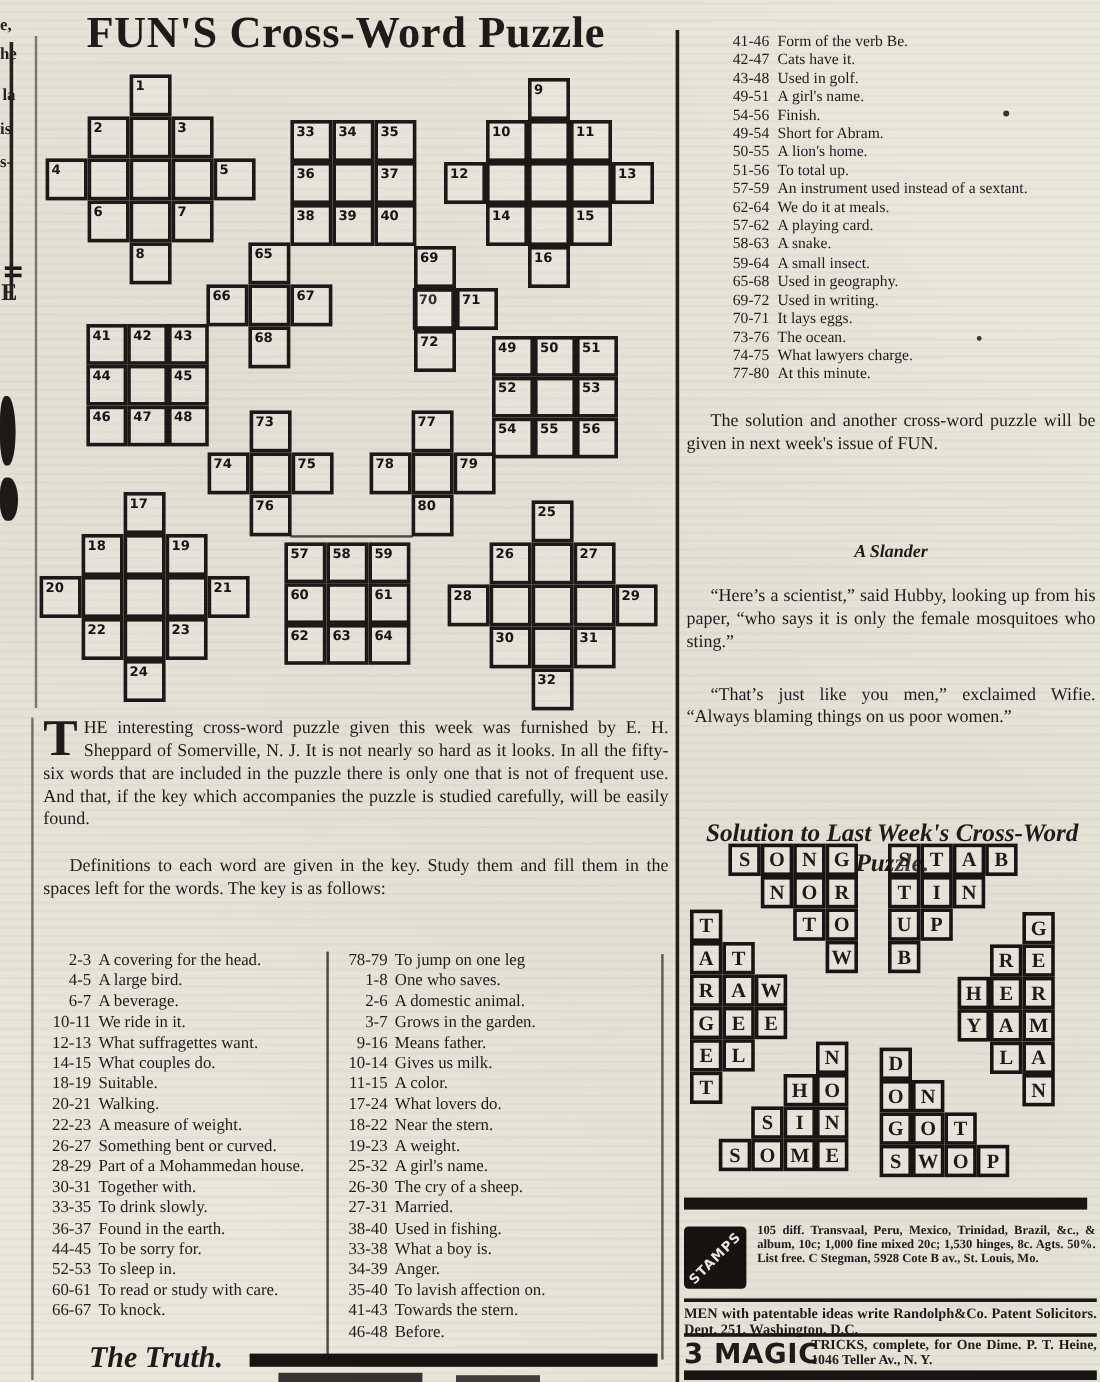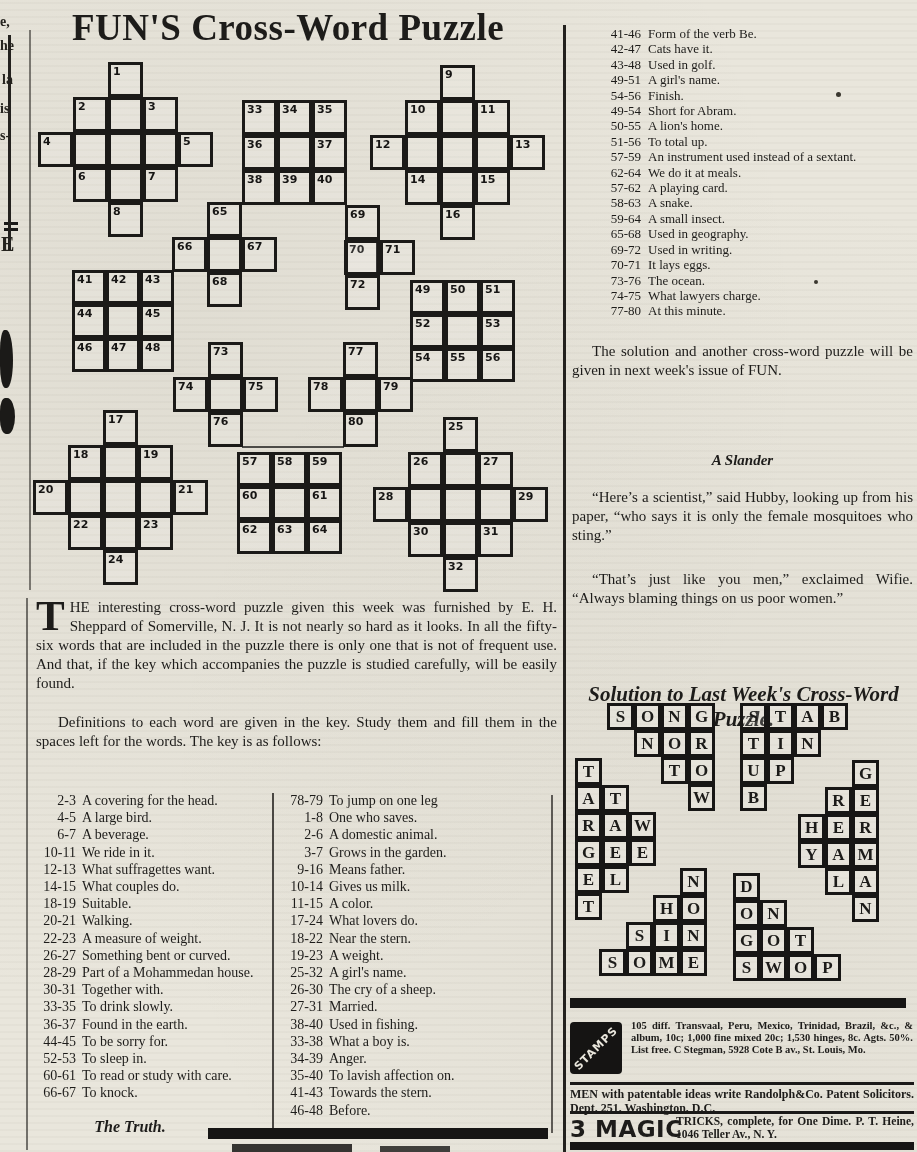--- a/index.html
+++ b/index.html
@@ -50,21 +50,21 @@
   #solution-head{left:571px;top:636px;width:345px;font-size:21px;line-height:25px;margin-top:46px;}
   
   .ad-text{position:absolute;font-weight:700;text-align:justify;}
   #stamps-logo{position:absolute;left:570px;top:1022px;width:52px;height:52px;background:#151413;
     border-radius:4px;display:flex;align-items:center;justify-content:center;overflow:hidden;}
   #stamps-logo span{color:#e9e6dc;font:700 11px "DejaVu Sans", sans-serif;transform:rotate(-45deg);letter-spacing:1px;}
   #ad1-text{left:631px;top:1020px;width:282px;font-size:10.5px;line-height:11.8px;}
   #ad2-text{left:570px;top:1088px;width:344px;font-size:12px;line-height:13.5px;}
   #ad3-lead{position:absolute;left:570px;top:1116px;font:700 23px "DejaVu Sans", sans-serif;letter-spacing:.5px;}
   #ad3-text{left:676px;top:1115px;width:238px;font-size:11.5px;line-height:12.8px;}
-  #truth-head{left:40px;top:1118px;width:180px;font-size:16px;}
+  #truth-head{left:40px;top:1118px;width:180px;font-size:25px;}
   
   .frag{position:absolute;font-size:14px;font-weight:700;color:#26241f;}
   .blob{position:absolute;background:#1b1a18;border-radius:40% 60% 55% 45%;}
   .speck{position:absolute;background:#3a372f;border-radius:50%;}
 </style>
 </head>
 <body>
 
 <div id="paper-tone"></div>
 

